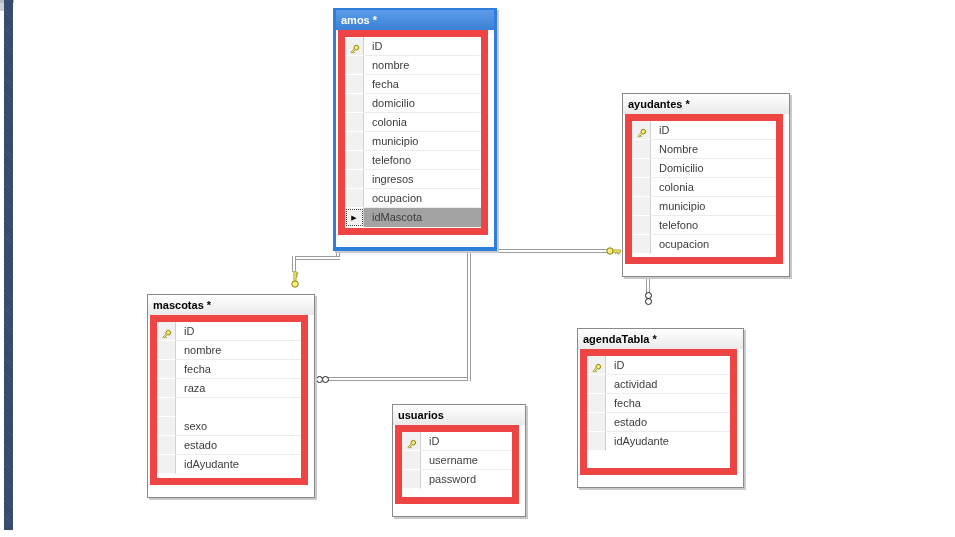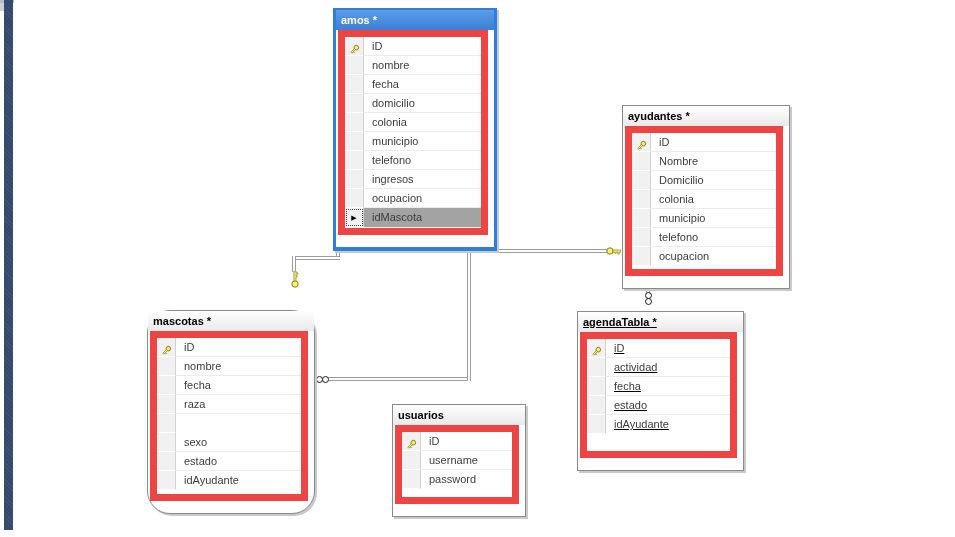--- a/index.html
+++ b/index.html
@@ -132,21 +132,21 @@
           <div class="lbl">ocupacion</div>
         </div>
         <div class="trow hl">
           <div class="sel marker">
             <span class="rowmark">▶</span>
           </div>
           <div class="lbl">idMascota</div>
         </div>
       </div>
     </div>
-    <div class="dtable" style="left: 622px; top: 105px; width: 168px;">
+    <div class="dtable" style="left: 622px; top: 93px; width: 168px;">
       <div class="ttitle">ayudantes *</div>
       <div class="tbody" style="padding-bottom: 3px;">
         <div class="trow">
           <div class="sel">
             <span class="pkicon"><svg width="11" height="11" viewBox="0 0 11 11">
                 <g transform="rotate(45 5.5 5.5)">
                   <circle cx="5.5" cy="2.9" r="2.2" fill="#f7ee7f" stroke="#9a8c1e"></circle>
                   <rect x="4.8" y="4.9" width="1.4" height="5.1" fill="#f7ee7f" stroke="#9a8c1e" stroke-width="0.7"></rect>
                   <rect x="6.2" y="7.4" width="1.7" height="1" fill="#9a8c1e"></rect>
                 </g>
@@ -173,21 +173,21 @@
         <div class="trow">
           <div class="sel"></div>
           <div class="lbl">telefono</div>
         </div>
         <div class="trow">
           <div class="sel"></div>
           <div class="lbl">ocupacion</div>
         </div>
       </div>
     </div>
-    <div class="dtable" style="left: 147px; top: 310px; width: 168px; border-radius: 23px;">
+    <div class="dtable" style="left: 147px; top: 294px; width: 168px;">
       <div class="ttitle">mascotas *</div>
       <div class="tbody" style="padding-bottom: 4px;">
         <div class="trow">
           <div class="sel">
             <span class="pkicon"><svg width="11" height="11" viewBox="0 0 11 11">
                 <g transform="rotate(45 5.5 5.5)">
                   <circle cx="5.5" cy="2.9" r="2.2" fill="#f7ee7f" stroke="#9a8c1e"></circle>
                   <rect x="4.8" y="4.9" width="1.4" height="5.1" fill="#f7ee7f" stroke="#9a8c1e" stroke-width="0.7"></rect>
                   <rect x="6.2" y="7.4" width="1.7" height="1" fill="#9a8c1e"></rect>
                 </g>
@@ -242,21 +242,21 @@
         <div class="trow">
           <div class="sel"></div>
           <div class="lbl">username</div>
         </div>
         <div class="trow">
           <div class="sel"></div>
           <div class="lbl">password</div>
         </div>
       </div>
     </div>
-    <div class="dtable" style="left: 577px; top: 311px; width: 167px; text-decoration: underline;">
+    <div class="dtable" style="left: 577px; top: 328px; width: 167px;">
       <div class="ttitle">agendaTabla *</div>
       <div class="tbody" style="padding-bottom: 17px;">
         <div class="trow">
           <div class="sel">
             <span class="pkicon"><svg width="11" height="11" viewBox="0 0 11 11">
                 <g transform="rotate(45 5.5 5.5)">
                   <circle cx="5.5" cy="2.9" r="2.2" fill="#f7ee7f" stroke="#9a8c1e"></circle>
                   <rect x="4.8" y="4.9" width="1.4" height="5.1" fill="#f7ee7f" stroke="#9a8c1e" stroke-width="0.7"></rect>
                   <rect x="6.2" y="7.4" width="1.7" height="1" fill="#9a8c1e"></rect>
                 </g>

